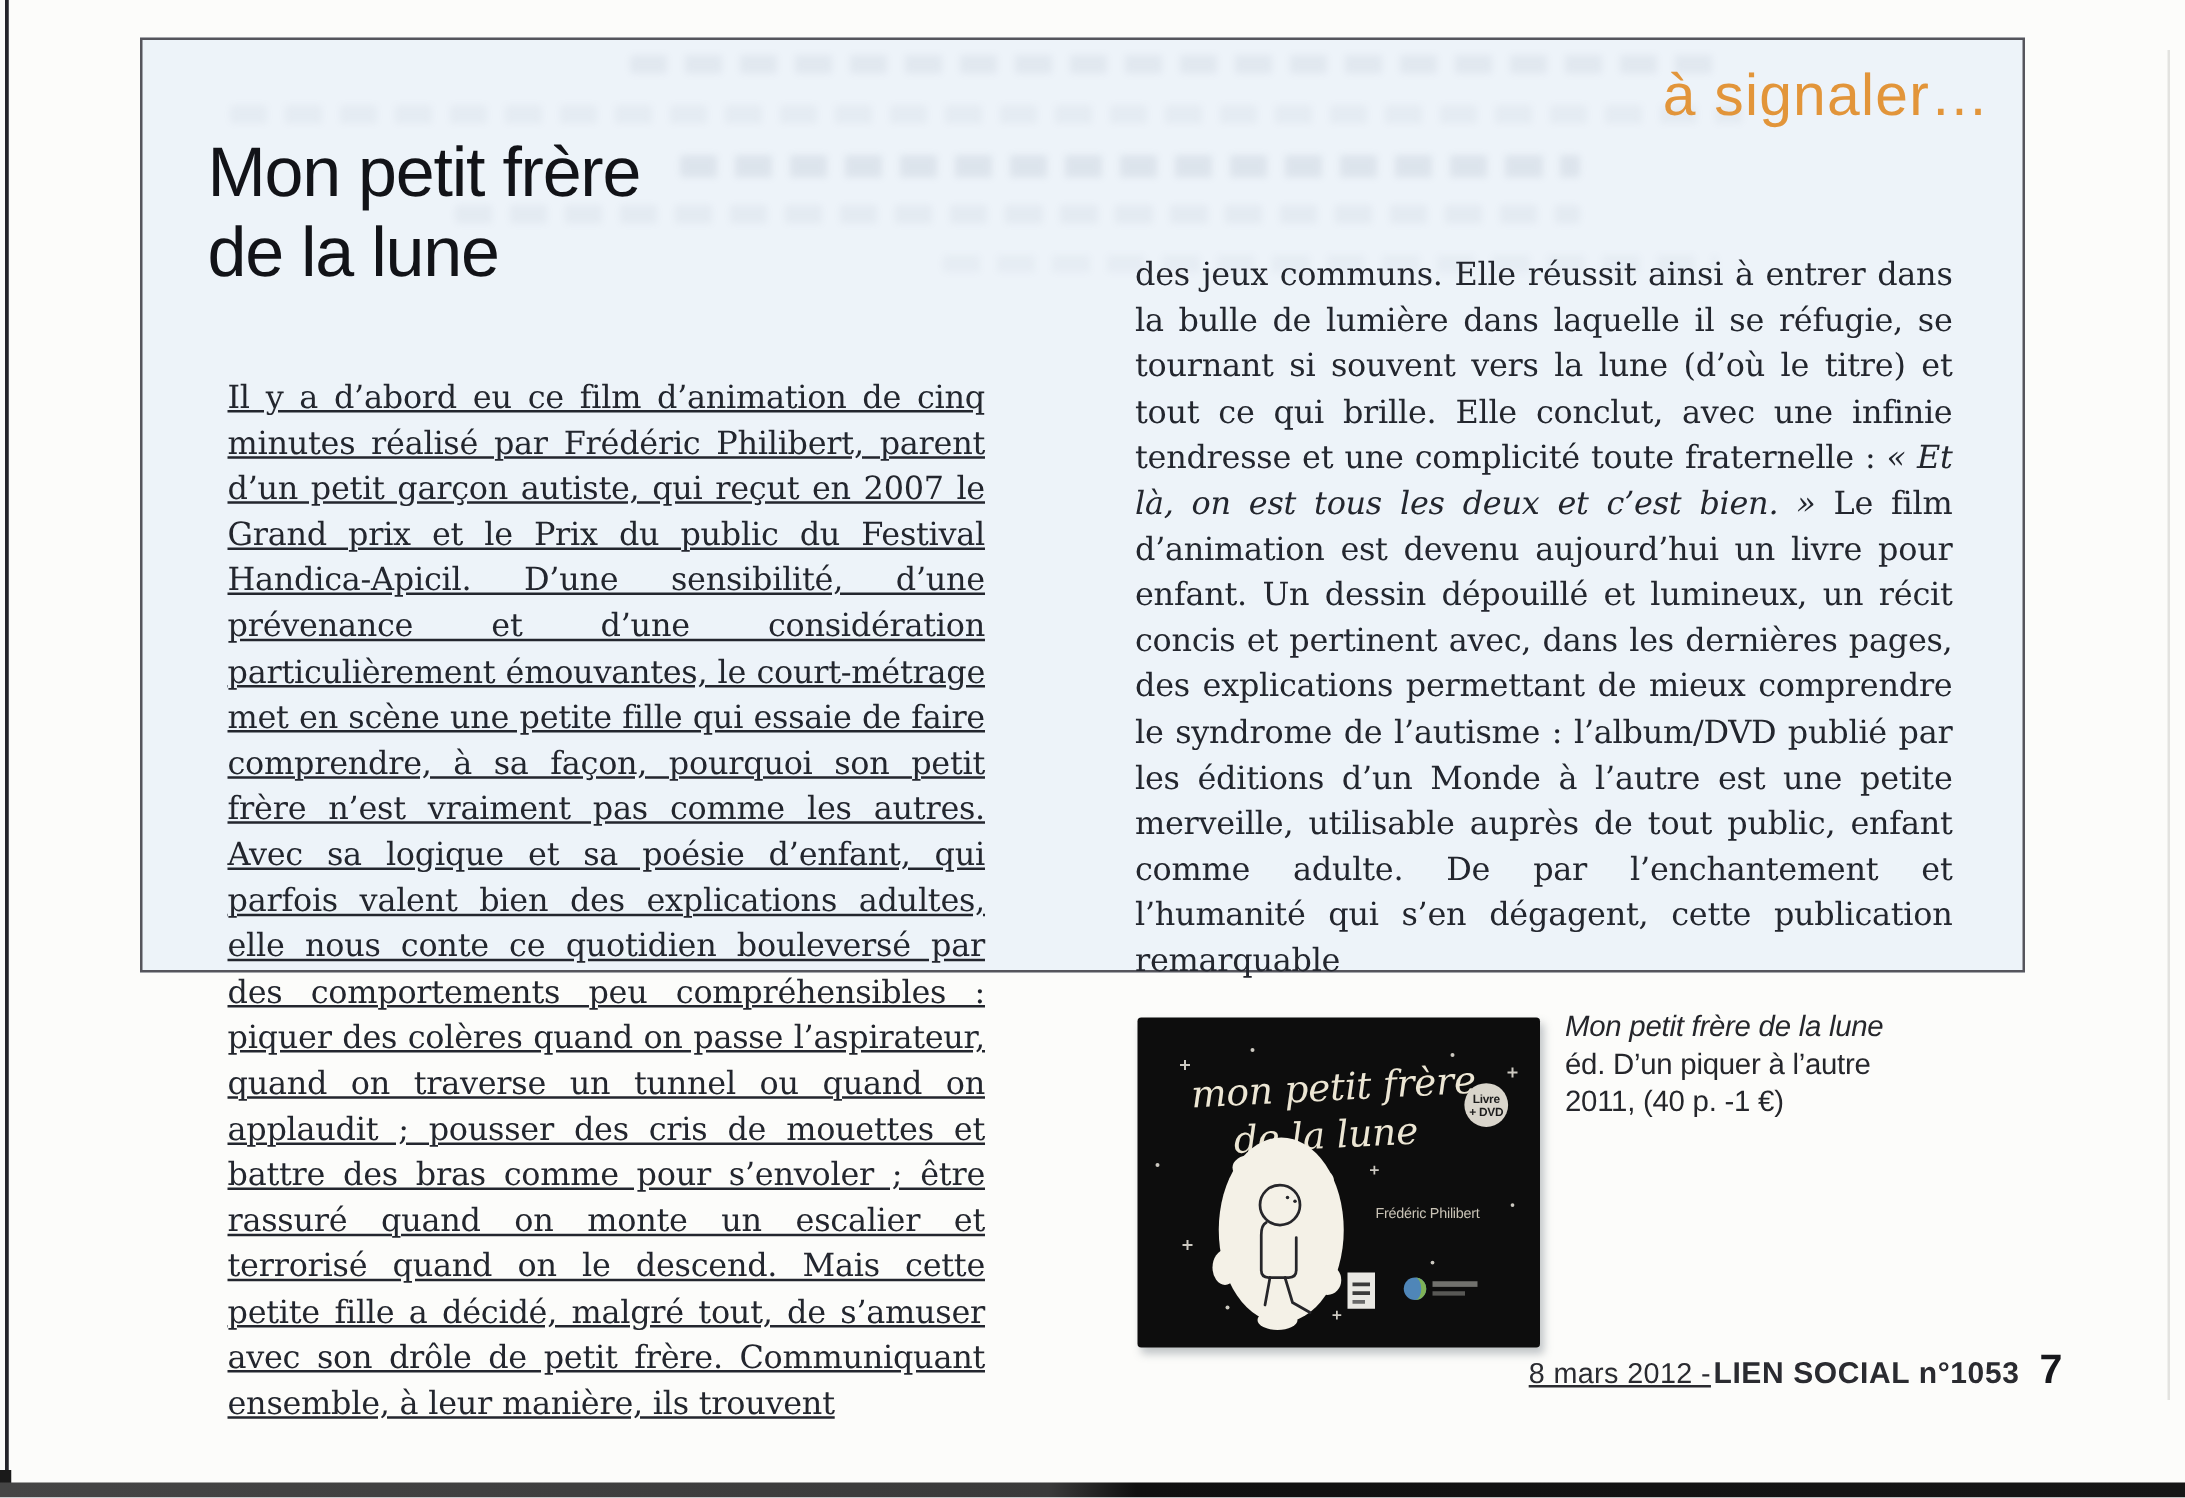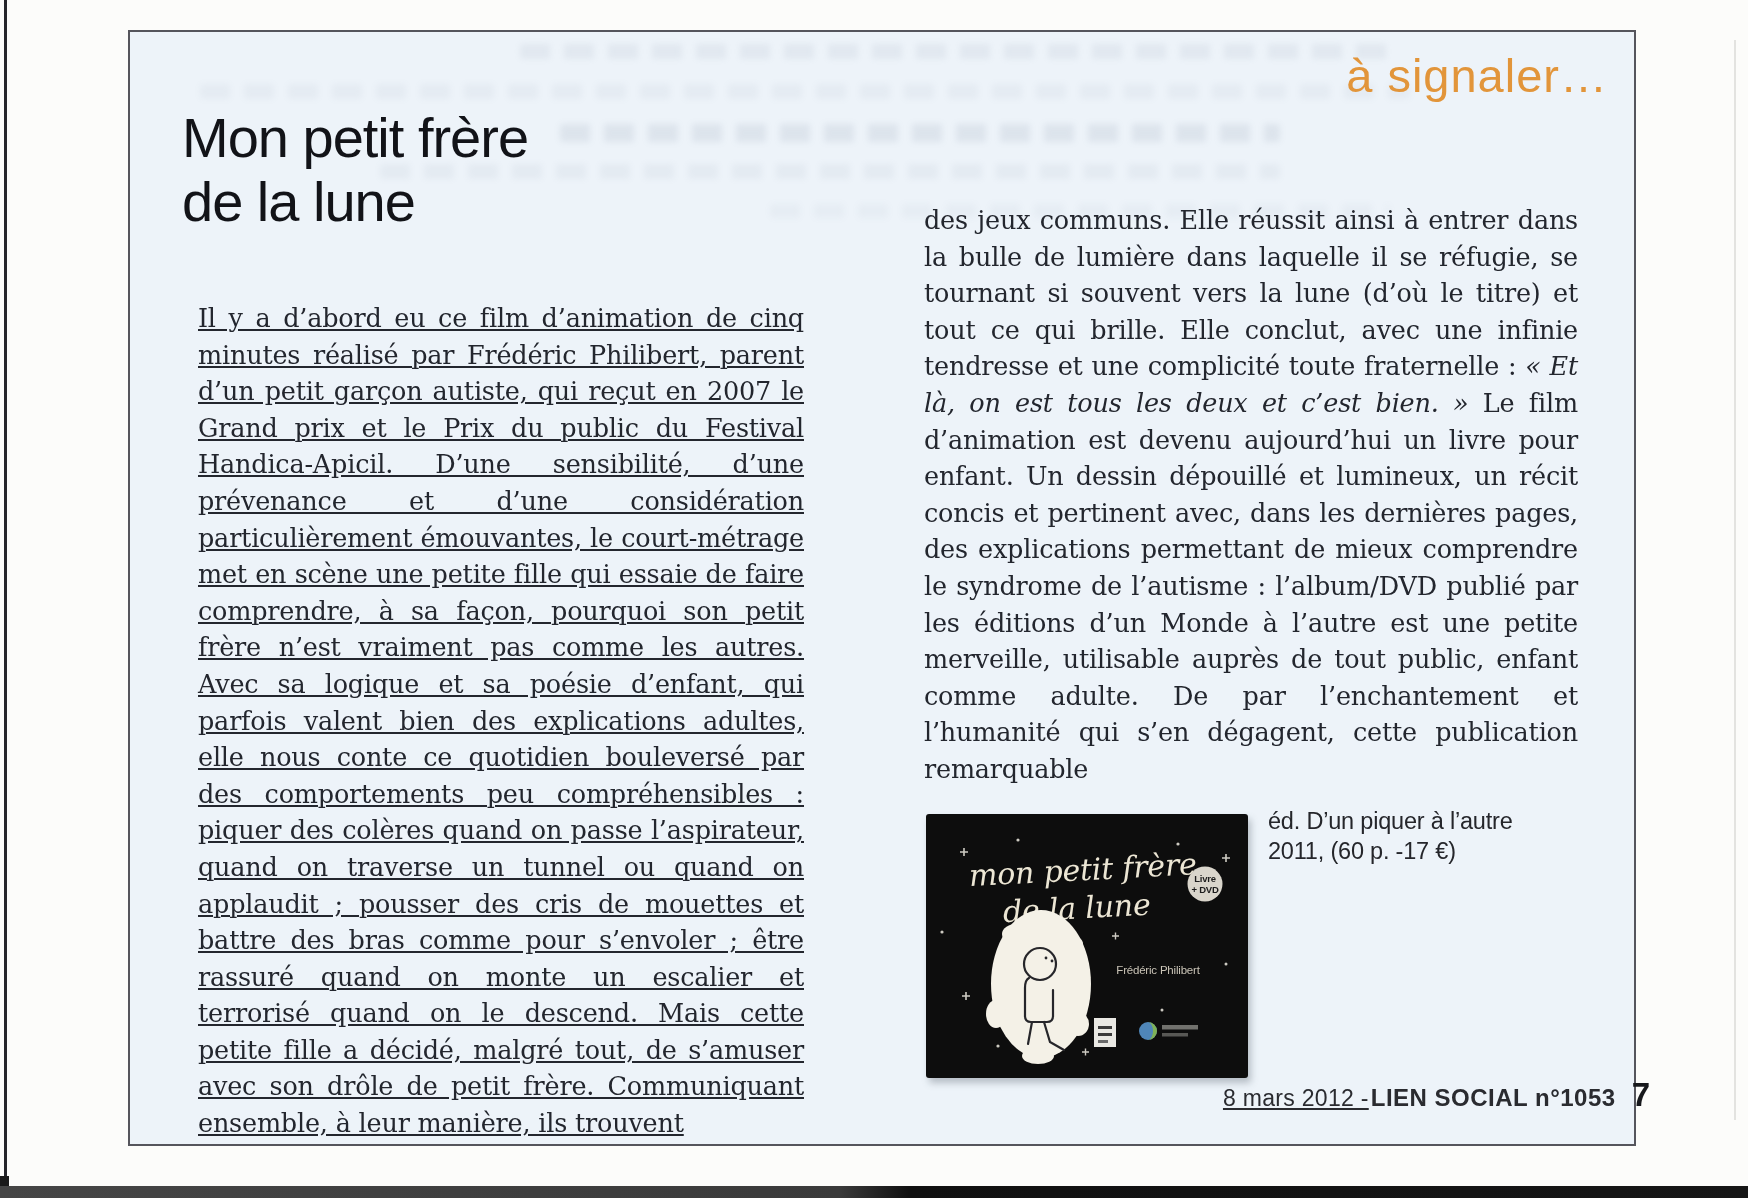--- a/index.html
+++ b/index.html
@@ -10,21 +10,21 @@
   }
   
   .left-edge{position:absolute;left:4px;top:0;width:3px;height:1186px;background:#25252a;}
   .left-edge-nub{position:absolute;left:0;top:1176px;width:9px;height:14px;background:#1a1a1a;}
   .bottom-bar{position:absolute;left:0;bottom:0;width:100%;height:12px;
     background:linear-gradient(90deg,#454545 0%,#3a3a3a 48%,#101010 52%,#161616 100%);}
   .paper-edge{position:absolute;top:40px;right:12px;width:2px;height:1080px;background:#e3e3e0;}
 
   
   .article-box{
-    position:absolute;left:128px;top:30px;width:1508px;height:1116px;
+    position:absolute;left:112px;top:30px;width:1508px;height:748px;
     background:#edf3f9;border:2px solid #55555c;box-sizing:border-box;
   }
   
   .ghost{position:absolute;filter:blur(3px);opacity:.10;border-radius:3px;
     background:repeating-linear-gradient(90deg,#7e8da2 0 30px,transparent 30px 44px);}
   .g1{left:390px;top:12px;width:880px;height:15px;}
   .g2{left:70px;top:52px;width:1210px;height:15px;opacity:.07;}
   .g3{left:430px;top:92px;width:720px;height:18px;opacity:.14;}
   .g4{left:250px;top:132px;width:900px;height:15px;opacity:.08;}
   .g5{left:640px;top:172px;width:620px;height:14px;opacity:.06;}
@@ -155,22 +155,23 @@
           </g>
           <g>
             <circle cx="222" cy="217" r="9" fill="#4f86b8"></circle>
             <path d="M222 208 a9 9 0 0 1 0 18 a5 9 0 0 0 0 -18" fill="#7fb257"></path>
             <rect x="236" y="211" width="36" height="4.5" fill="#8b8b86" opacity="0.8"></rect>
             <rect x="236" y="219" width="26" height="3.5" fill="#8b8b86" opacity="0.6"></rect>
           </g>
         </svg>
       </div>
       <div class="ref-block">
+        <div class="ref-title">Mon petit frère de la lune</div>
         <div>éd. D’un piquer à l’autre</div>
-        <div>2011, (60 p. -17 €)</div>
+        <div>2011, (40 p. -1 €)</div>
       </div>
     </div>
   </div>
 </div>
 
 <div class="page-footer">
   <span class="footer-date">8 mars 2012 -</span>
   <span class="footer-magazine">LIEN SOCIAL n°1053</span>
   <span class="footer-page">7</span>
 </div>

